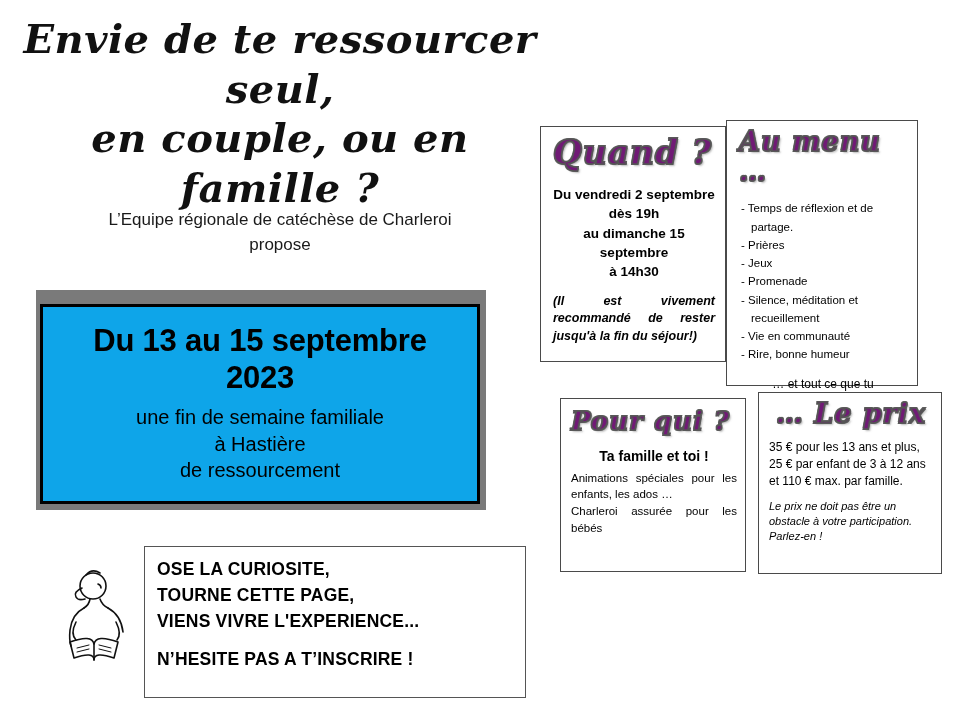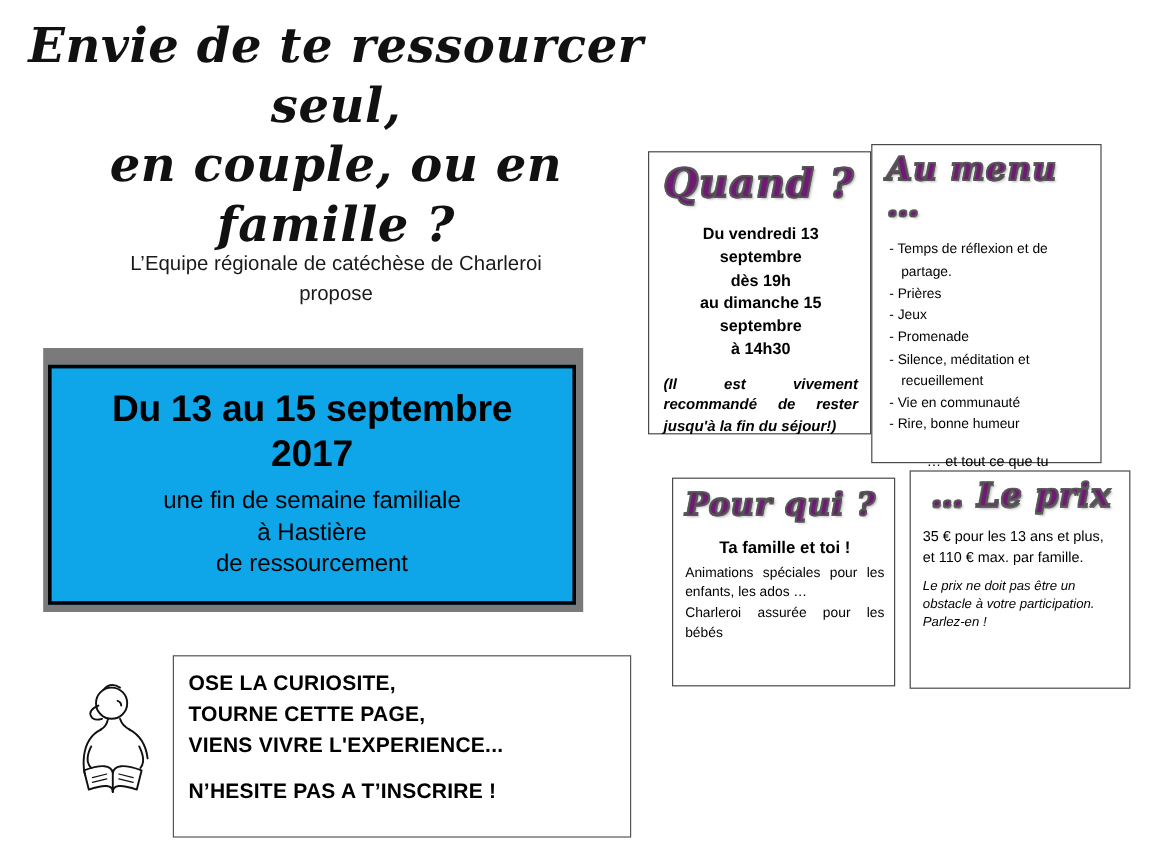--- a/index.html
+++ b/index.html
@@ -266,34 +266,34 @@
   <div class="subhead">
     <div>L’Equipe régionale de catéchèse de Charleroi</div>
     <div>propose</div>
   </div>
 
   <div class="datebox-wrap">
     <div class="datebox-shadow"></div>
     <div class="datebox">
       <div class="big">
         <div>Du 13 au 15 septembre</div>
-        <div>2017</div>
+        <div>2023</div>
       </div>
       <div class="sub">
         <div>une fin de semaine familiale</div>
         <div>à Hastière</div>
         <div>de ressourcement</div>
       </div>
     </div>
   </div>
 
   <div class="box" id="box-quand">
     <div class="title-outline">Quand ?</div>
     <div class="lines">
-      <div>Du vendredi 13 septembre</div>
+      <div>Du vendredi 2 septembre</div>
       <div>dès 19h</div>
       <div>au dimanche 15 septembre</div>
       <div>à 14h30</div>
     </div>
     <div class="note">(Il est vivement recommandé de rester jusqu'à la fin du séjour!)</div>
   </div>
 
   <div class="box" id="box-menu">
     <div class="title-outline">Au menu …</div>
     <ul>
@@ -319,20 +319,21 @@
     <div class="body">
       <div>Animations spéciales pour les enfants, les ados …</div>
       <div>Charleroi assurée pour les bébés</div>
     </div>
   </div>
 
   <div class="box" id="box-prix">
     <div class="title-outline">… Le prix</div>
     <div class="body">
       <div>35 € pour les 13 ans et plus,</div>
+      <div>25 € par enfant de 3 à 12 ans</div>
       <div>et 110 € max. par famille.</div>
     </div>
     <div class="note">Le prix ne doit pas être un obstacle à votre participation. Parlez-en !</div>
   </div>
 
   <div class="reader">
     <svg viewBox="0 0 110 110" width="110" height="110" aria-hidden="true">
       <g fill="none" stroke="#111" stroke-width="1.6" stroke-linecap="round" stroke-linejoin="round">
 
         <circle cx="57" cy="22" r="13"></circle>

